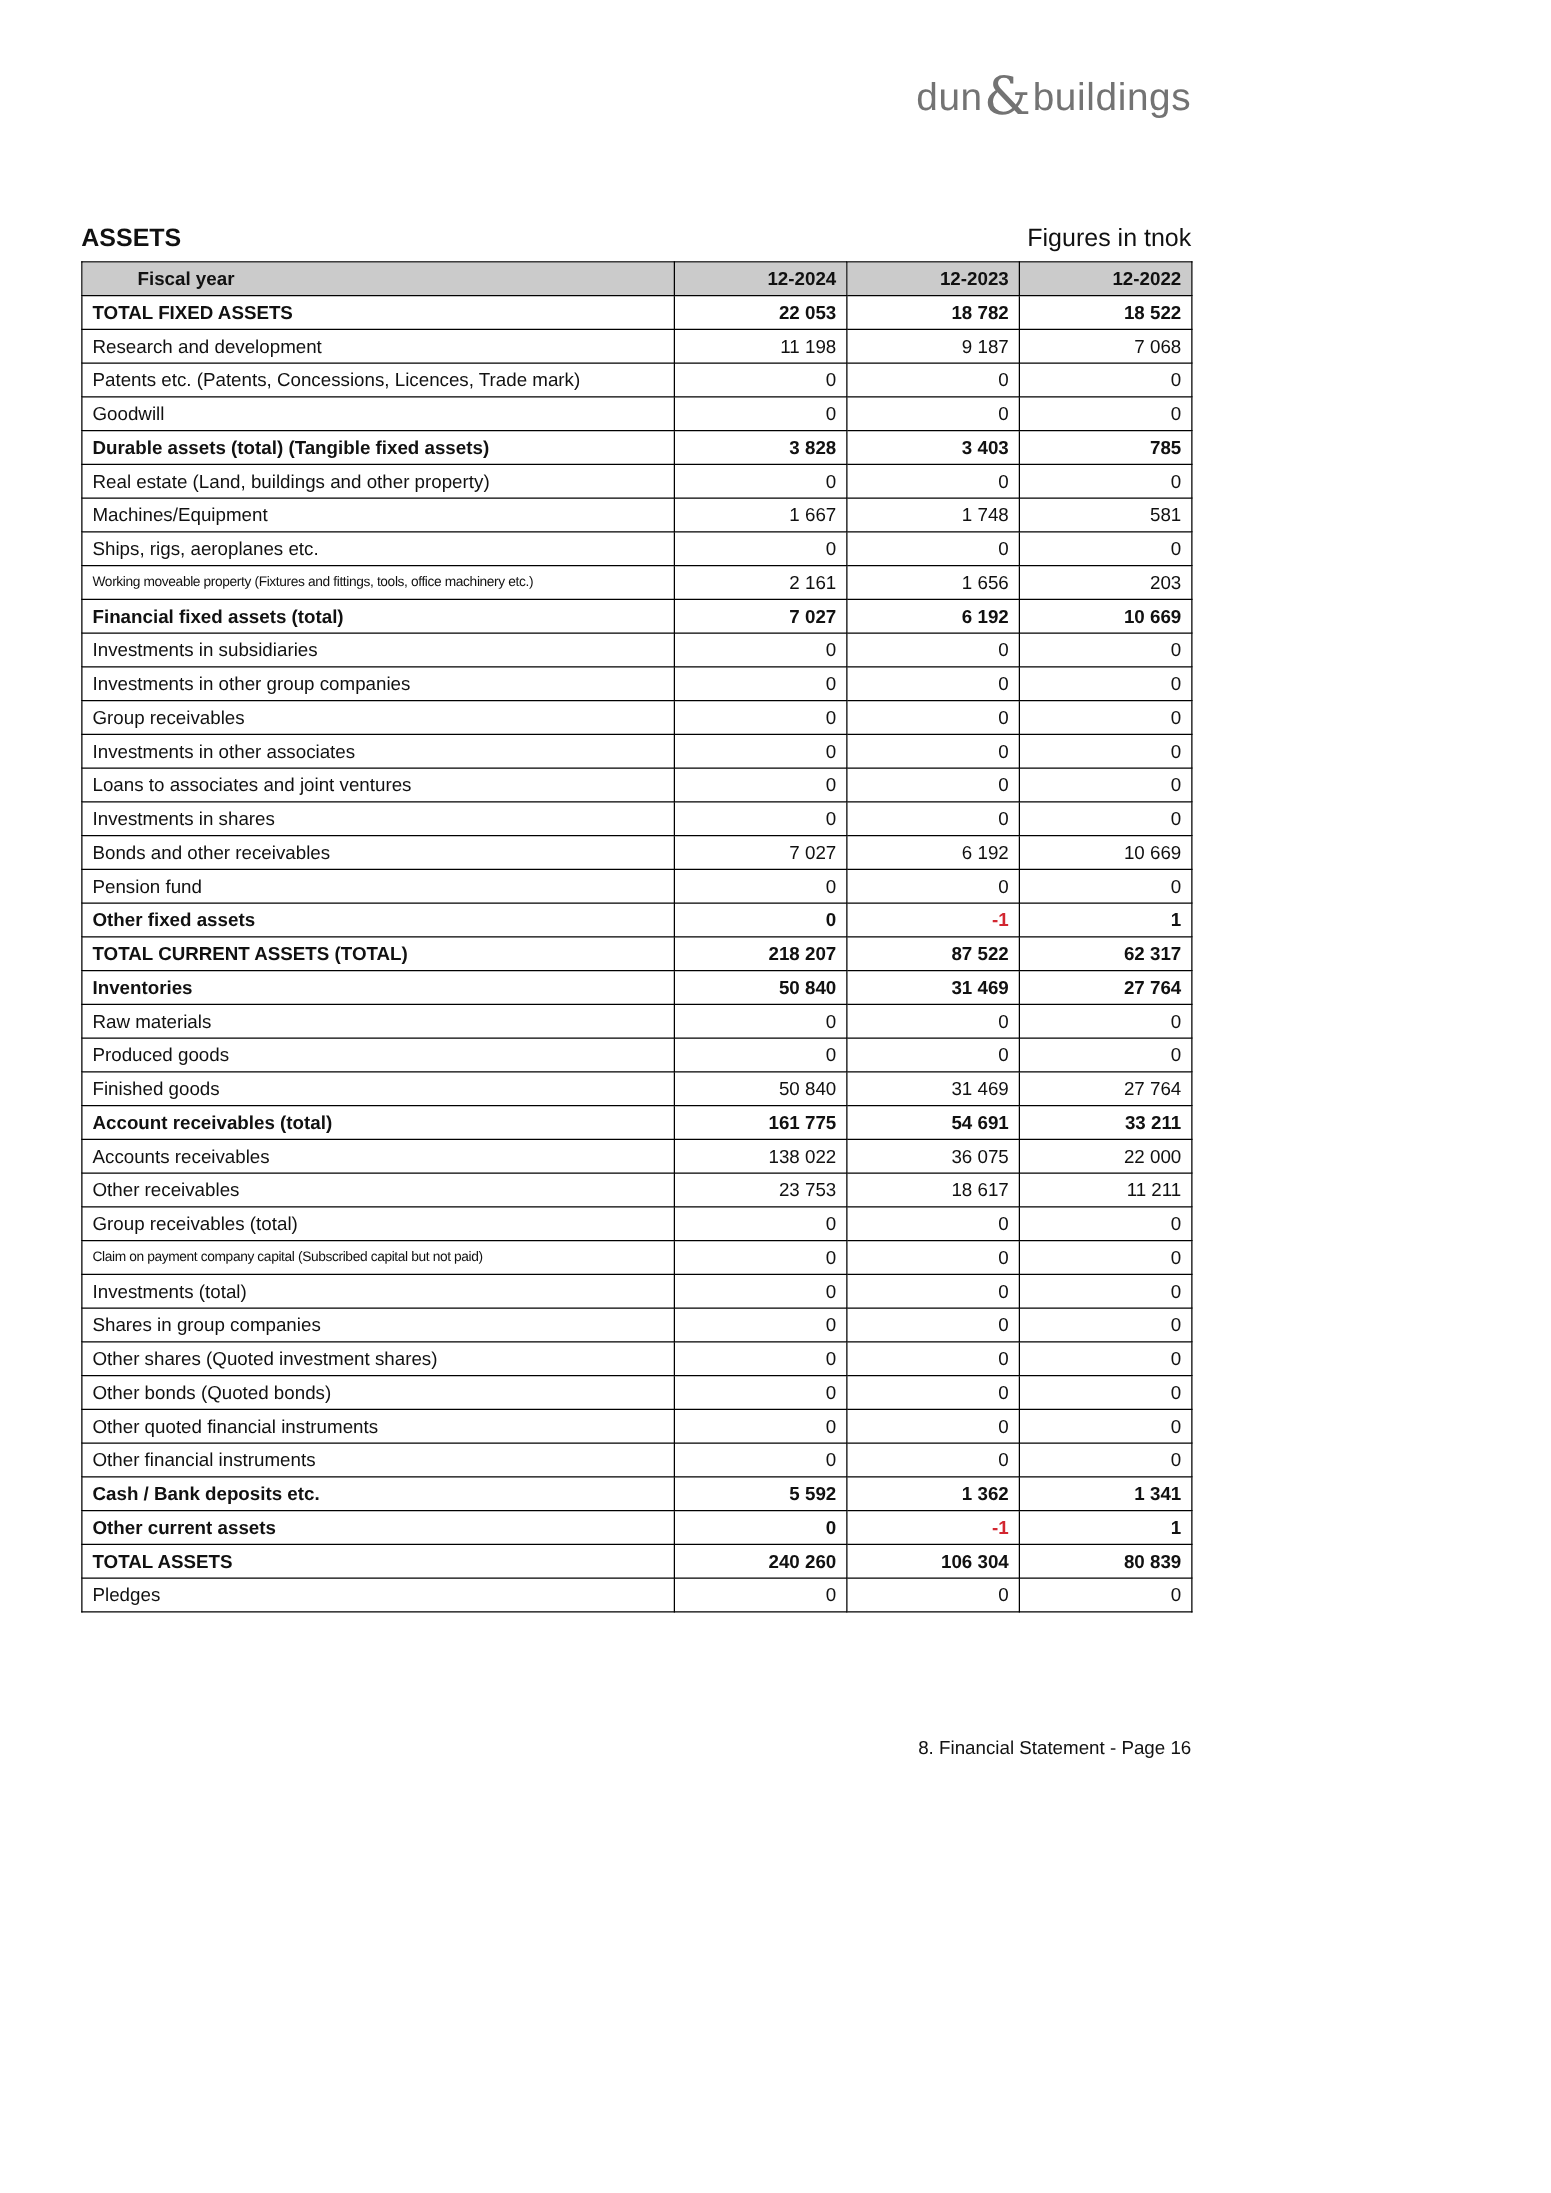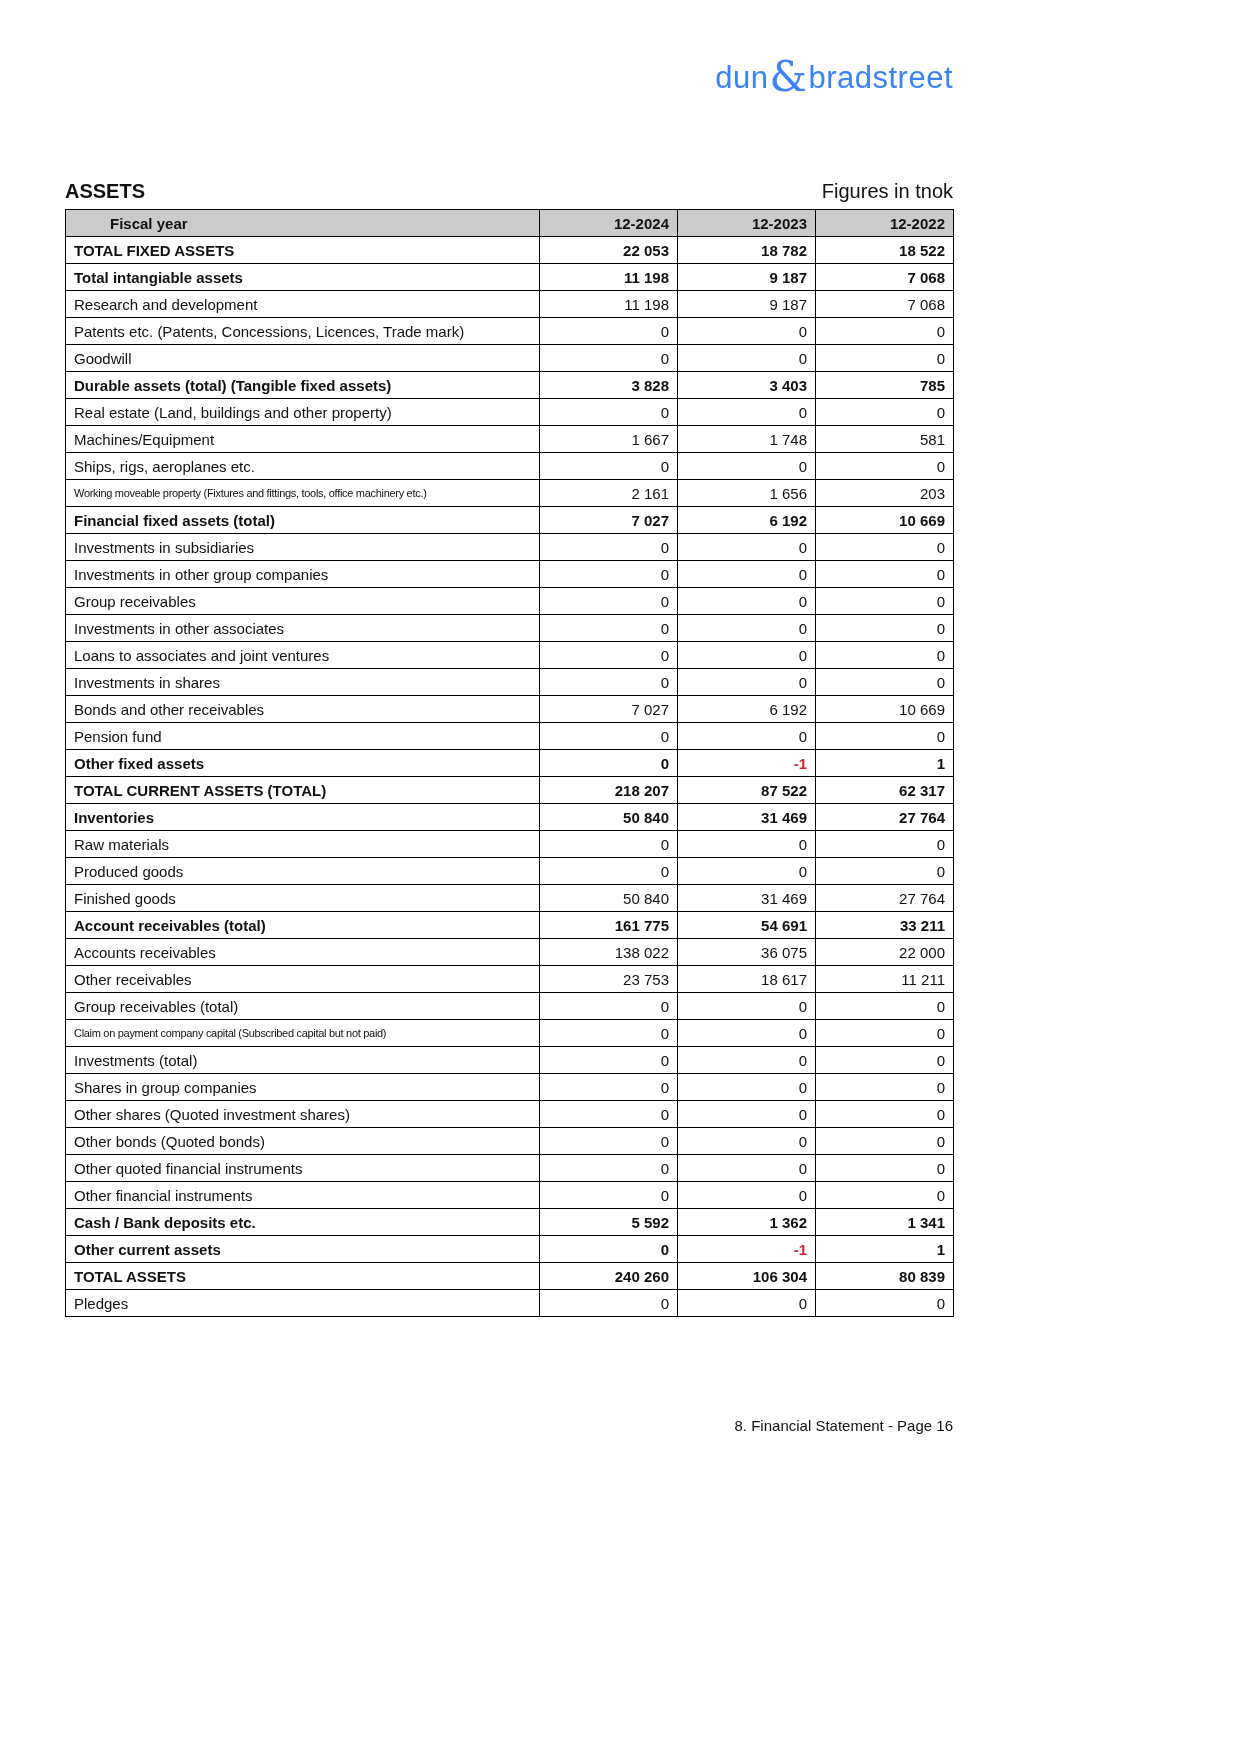--- a/index.html
+++ b/index.html
@@ -18,21 +18,21 @@
   }
   
   .logo-row {
     margin-top: 60px;
     display: flex;
     justify-content: flex-end;
   }
   .logo {
     display: flex;
     align-items: baseline;
-    color: #3b82f6;
+    color: #737373;
     font-size: 31px;
     letter-spacing: 0.5px;
   }
   .logo .amp {
     font-family: "DejaVu Serif", serif;
     font-size: 42px;
     line-height: 0;
     margin: 0 1px;
     position: relative;
     top: 3px;
@@ -78,21 +78,21 @@
 </style>
 </head>
 <body>
 
 <div class="content">
 
   <div class="logo-row">
     <div class="logo">
       <span>dun</span>
       <span class="amp">&amp;</span>
-      <span>bradstreet</span>
+      <span>buildings</span>
     </div>
   </div>
 
   <div class="title-row">
     <span class="section-title">ASSETS</span>
     <span class="units">Figures in tnok</span>
   </div>
 
   <table class="fin-table">
     <colgroup>
@@ -109,26 +109,20 @@
         <th class="val">12-2022</th>
       </tr>
     </thead>
     <tbody id="table-body">
         <tr class="bold">
           <td class="label">TOTAL FIXED ASSETS</td>
           <td class="val">22 053</td>
           <td class="val">18 782</td>
           <td class="val">18 522</td>
         </tr>
-        <tr class="bold">
-          <td class="label">Total intangiable assets</td>
-          <td class="val">11 198</td>
-          <td class="val">9 187</td>
-          <td class="val">7 068</td>
-        </tr>
         <tr>
           <td class="label">Research and development</td>
           <td class="val">11 198</td>
           <td class="val">9 187</td>
           <td class="val">7 068</td>
         </tr>
         <tr>
           <td class="label">Patents etc. (Patents, Concessions, Licences, Trade mark)</td>
           <td class="val">0</td>
           <td class="val">0</td>

